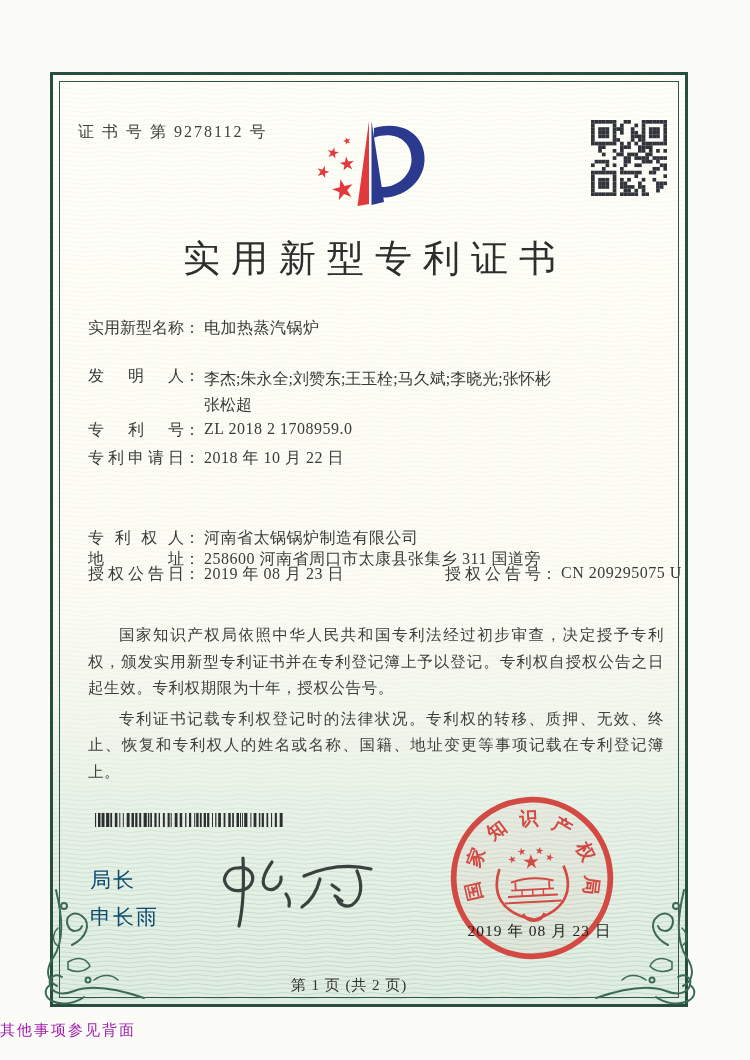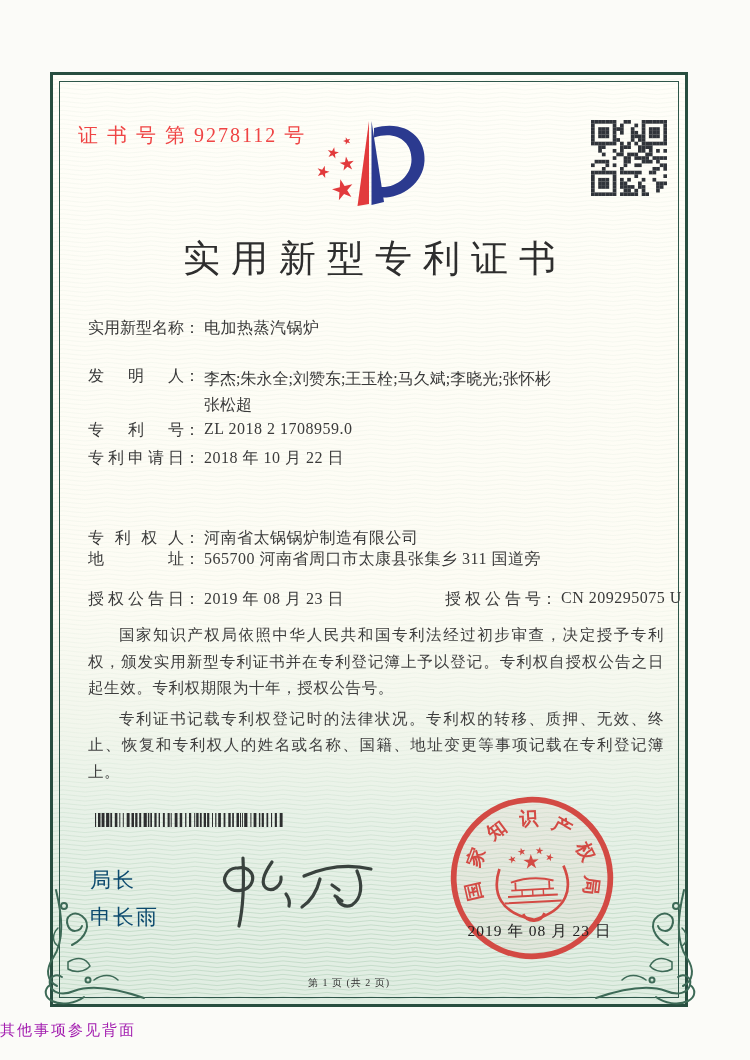--- a/index.html
+++ b/index.html
@@ -7,39 +7,39 @@
   .page{position:relative;width:750px;height:1060px;}
   
   .cert-bg{position:absolute;left:52px;top:74px;width:634px;height:931px;z-index:0;
     background:linear-gradient(180deg,#fffef8 0%,#fdfcf4 56%,#f2f6ec 70%,#e7f1e7 80%,#e0ede2 100%);}
   .waves{position:absolute;left:52px;top:74px;z-index:1;}
   
   .frame-outer{position:absolute;left:50px;top:72px;width:632px;height:929px;border:3px solid #284e40;z-index:2;}
   .frame-inner{position:absolute;left:59px;top:81px;width:618px;height:915px;border:1px solid #2e564a;z-index:2;}
   .flourish{position:absolute;z-index:3;}
   .content{position:absolute;inset:0;z-index:4;color:#343434;}
-  .cert-no{position:absolute;left:78px;top:122px;font-size:20px;letter-spacing:2px;color:#ef4444;}
+  .cert-no{position:absolute;left:78px;top:122px;font-size:16px;letter-spacing:2px;color:#404040;}
   .logo{position:absolute;left:300px;top:106px;}
   .qr{position:absolute;left:591px;top:120px;}
   .title{position:absolute;left:0;top:234px;width:750px;text-align:center;font-size:37px;letter-spacing:11px;font-weight:500;color:#2e2e2e;}
   .row{position:absolute;left:88px;font-size:16px;white-space:nowrap;color:#3a3a3a;}
   .flabel{display:inline-block;width:96px;text-align:justify;text-align-last:justify;vertical-align:top;}
   .colon{display:inline-block;vertical-align:top;}
   .fvalue{display:inline-block;vertical-align:top;letter-spacing:0.5px;}
   .row .wrap2{display:inline-block;vertical-align:top;white-space:normal;width:470px;line-height:26px;}
   .grant2{position:absolute;left:357px;top:0;}
   .paras{position:absolute;left:88px;top:622px;width:576px;font-size:15.5px;line-height:26.5px;color:#3e3e3e;text-align:justify;letter-spacing:0.6px;}
   .paras p{margin:0 0 4px 0;text-indent:2em;}
   .barcode{position:absolute;left:95px;top:813px;z-index:4;}
   .signer{position:absolute;left:90px;top:866px;font-size:21px;color:#0c4a6e;font-family:"Liberation Sans","DejaVu Sans",sans-serif;}
   .signer div{margin-bottom:9px;letter-spacing:2px;}
   .signature{position:absolute;left:198px;top:838px;z-index:6;}
   .seal{position:absolute;left:443px;top:789px;z-index:5;transform:rotate(-3deg);}
   .seal-date{position:absolute;left:452px;top:921px;width:175px;text-align:center;font-size:15.5px;color:#222;z-index:6;letter-spacing:1px;}
-  .page-num{position:absolute;left:0;top:976px;width:698px;text-align:center;font-size:10px;color:#333;z-index:4;letter-spacing:1px;}
+  .page-num{position:absolute;left:0;top:976px;width:698px;text-align:center;font-size:15px;color:#333;z-index:4;letter-spacing:1px;}
   .back-note{position:absolute;left:0;top:1021px;width:682px;text-align:left;font-size:15px;color:#a21caf;z-index:4;letter-spacing:2px;}
   .seal-ring-text{font-size:21px;font-weight:bold;fill:#d34a44;font-family:"Liberation Serif",serif;}
 </style>
 </head>
 <body>
 
 <div class="page">
 
   <svg width="0" height="0" style="position:absolute">
     <defs>
@@ -534,24 +534,24 @@
       <span class="fvalue">2018 年 10 月 22 日</span>
     </div>
 
     <div class="row" style="top:528px">
       <span class="flabel">专利权人</span><span class="colon">：</span>
       <span class="fvalue">河南省太锅锅炉制造有限公司</span>
     </div>
 
     <div class="row" style="top:549px">
       <span class="flabel">地址</span><span class="colon">：</span>
-      <span class="fvalue">565700 河南省周口市太康县张集乡 311 国道旁</span>
-    </div>
-
-    <div class="row" style="top:589px;width:580px">
+      <span class="fvalue">258600 河南省周口市太康县张集乡 311 国道旁</span>
+    </div>
+
+    <div class="row" style="top:564px;width:580px">
       <span class="flabel">授权公告日</span><span class="colon">：</span>
       <span class="fvalue">2019 年 08 月 23 日</span>
       <span class="grant2">
         <span class="flabel">授权公告号</span><span class="colon">：</span>
         <span class="fvalue">CN 209295075 U</span>
       </span>
     </div>
 
     <div class="paras">
       <p>国家知识产权局依照中华人民共和国专利法经过初步审查，决定授予专利权，颁发实用新型专利证书并在专利登记簿上予以登记。专利权自授权公告之日起生效。专利权期限为十年，授权公告号。</p>

